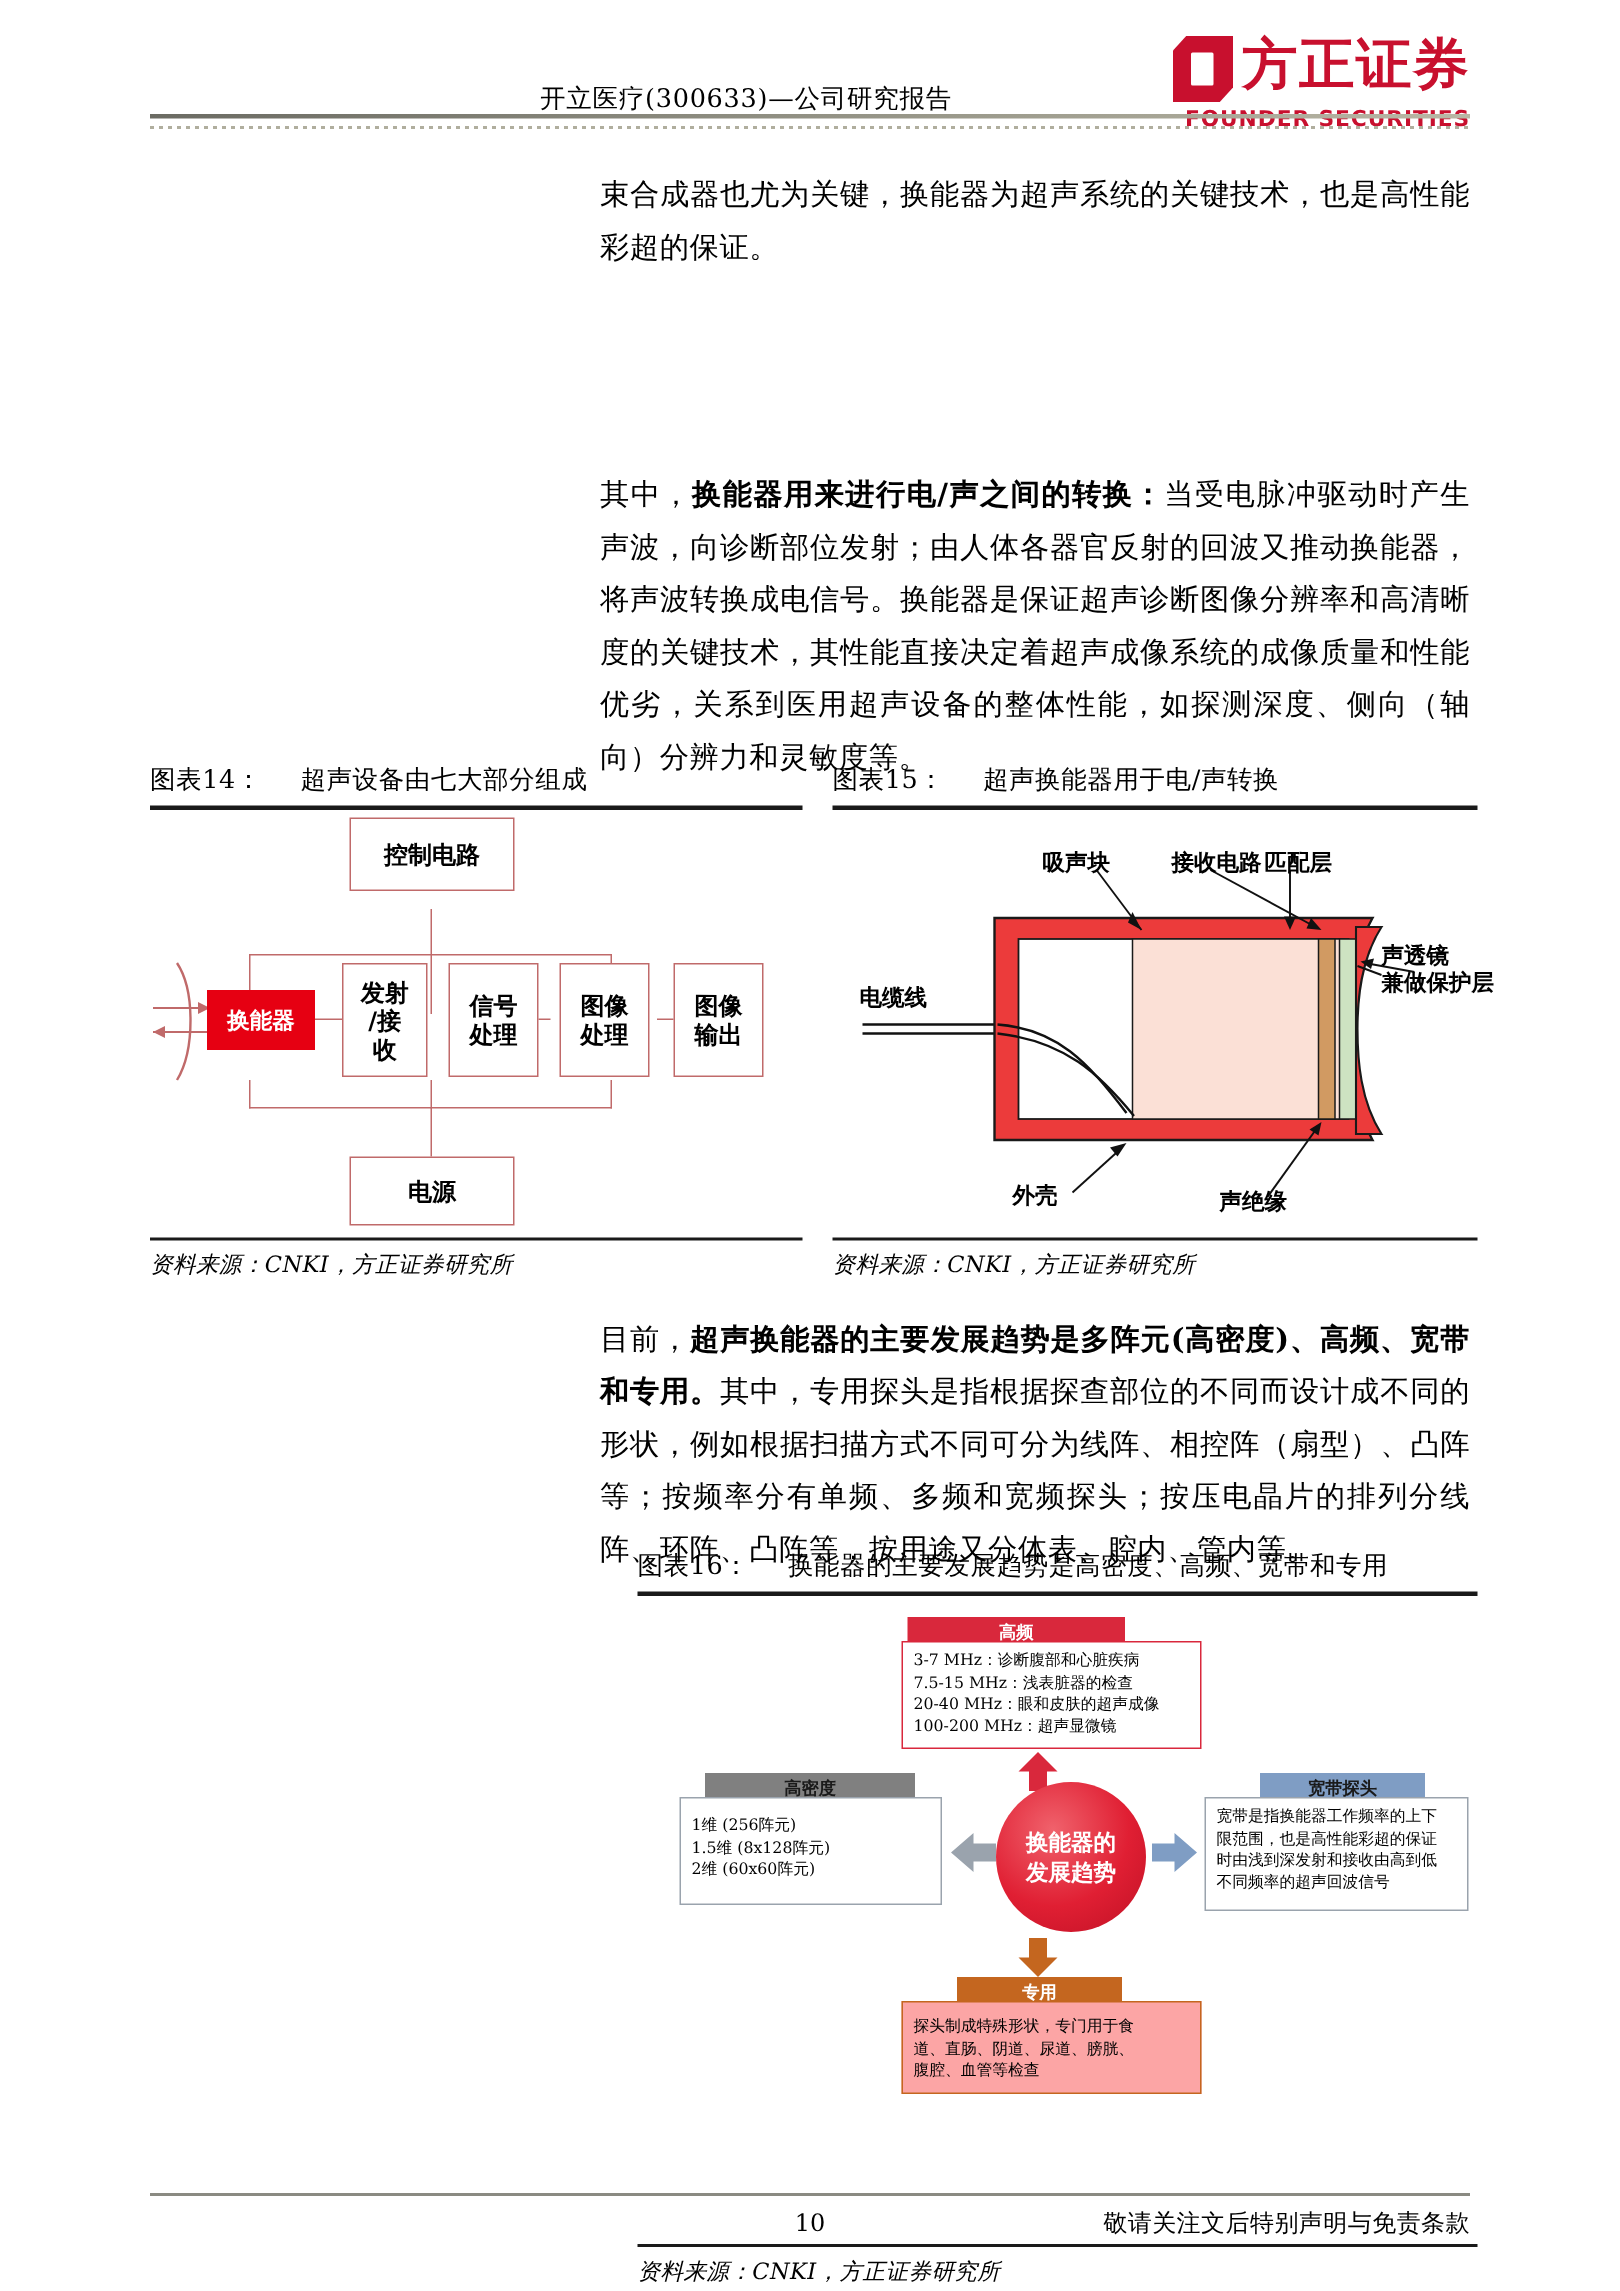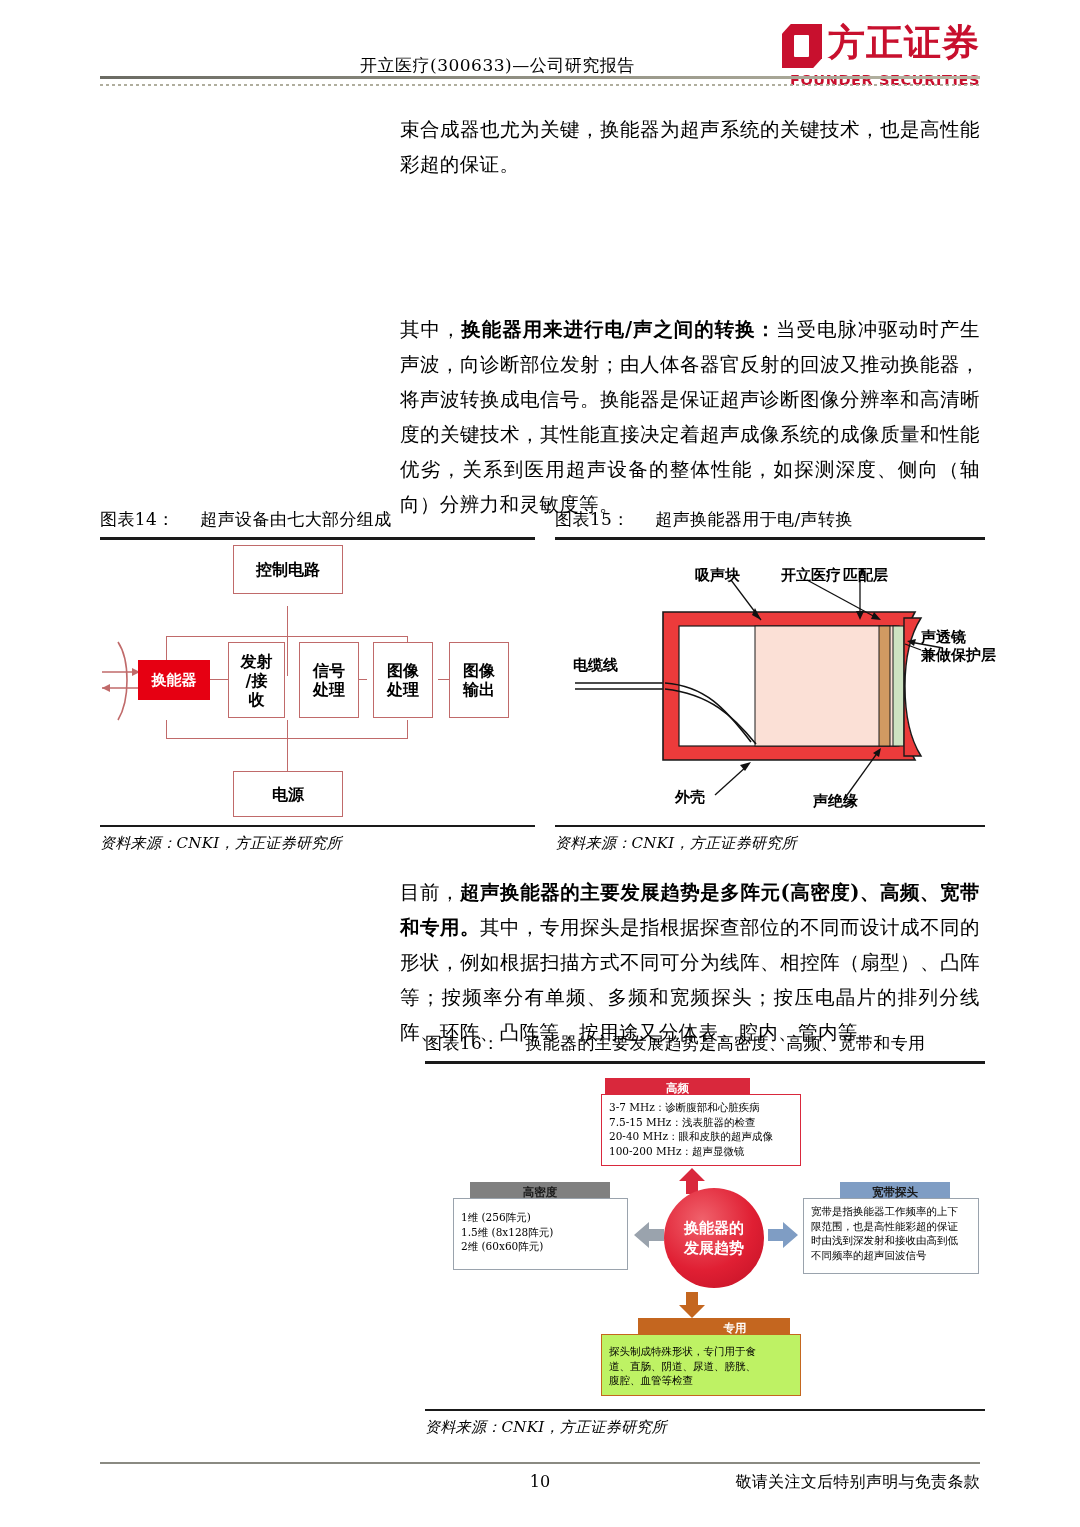--- a/index.html
+++ b/index.html
@@ -75,21 +75,21 @@
   .bx.red{background:#e60012;border-color:#e60012;color:#fff;}
   .ln{position:absolute;background:#c06a6a;}
 
   
   .f15{position:absolute;left:555px;top:508px;width:430px;}
   .f15 .canvas{position:relative;height:285px;}
   .lbl{position:absolute;font-size:15px;font-weight:bold;line-height:18px;white-space:nowrap;}
 
   
   .f16{position:absolute;left:425px;top:1032px;width:560px;}
-  .f16 .canvas{position:relative;height:345px;background:#fff;}
+  .f16 .canvas{position:relative;height:432px;background:#fff;}
   .cap16{
     position:absolute;text-align:center;font-weight:bold;color:#fff;
     font-size:11.5px;line-height:16px;
     font-family:"DejaVu Sans","Liberation Sans",sans-serif;
   }
   .body16{
     position:absolute;font-size:10.5px;line-height:14.5px;
     font-family:"DejaVu Serif","Liberation Serif",serif;
     padding:5px 7px;box-sizing:border-box;
   }
@@ -240,21 +240,21 @@
         <polygon points="352,101 361,99 359,106" fill="#111"></polygon>
 
         <line x1="160" y1="255" x2="192" y2="226" stroke="#111" stroke-width="1.3"></line>
         <polygon points="196,222 190,231 185,225" fill="#111"></polygon>
 
         <line x1="290" y1="258" x2="323" y2="212" stroke="#111" stroke-width="1.3"></line>
         <polygon points="326,208 324,217 318,213" fill="#111"></polygon>
       </svg>
 
       <div class="lbl" style="left:140px;top:26px;">吸声块</div>
-      <div class="lbl" style="left:226px;top:26px;">开立医疗</div>
+      <div class="lbl" style="left:226px;top:26px;">接收电路</div>
       <div class="lbl" style="left:288px;top:26px;">匹配层</div>
       <div class="lbl" style="left:18px;top:116px;">电缆线</div>
       <div class="lbl" style="left:366px;top:88px;">
         <div>声透镜</div>
         <div>兼做保护层</div>
       </div>
       <div class="lbl" style="left:120px;top:248px;">外壳</div>
       <div class="lbl" style="left:258px;top:252px;">声绝缘</div>
     </div>
 
@@ -308,22 +308,22 @@
       <div class="body16" style="left:378px;top:134px;width:176px;height:76px;border:1.3px solid #9aa3ad;background:#fff;">
         <div>宽带是指换能器工作频率的上下</div>
         <div>限范围，也是高性能彩超的保证</div>
         <div>时由浅到深发射和接收由高到低</div>
         <div>不同频率的超声回波信号</div>
       </div>
 
       <svg class="arrow" style="left:253px;top:228px;" width="28" height="26">
         <polygon points="14,26 27,13 20,13 20,0 8,0 8,13 1,13" fill="#c4661f"></polygon>
       </svg>
-      <div class="cap16" style="left:213px;top:254px;width:110px;height:20px;line-height:20px;background:#c4661f;padding-left:42px;">专用</div>
-      <div class="body16" style="left:176px;top:270px;width:200px;height:62px;border:1.3px solid #c4661f;background:#bef264;">
+      <div class="cap16" style="left:213px;top:254px;width:110px;height:20px;line-height:20px;background:#c4661f;">专用</div>
+      <div class="body16" style="left:176px;top:270px;width:200px;height:62px;border:1.3px solid #c4661f;background:#fca5a5;">
         <div style="height:4px;"></div>
         <div>探头制成特殊形状，专门用于食</div>
         <div>道、直肠、阴道、尿道、膀胱、</div>
         <div>腹腔、血管等检查</div>
       </div>
     </div>
 
     <div class="fig-rule-thin"></div>
     <div class="src" style="margin-top:7px;">资料来源：CNKI，方正证券研究所</div>
   </div>

